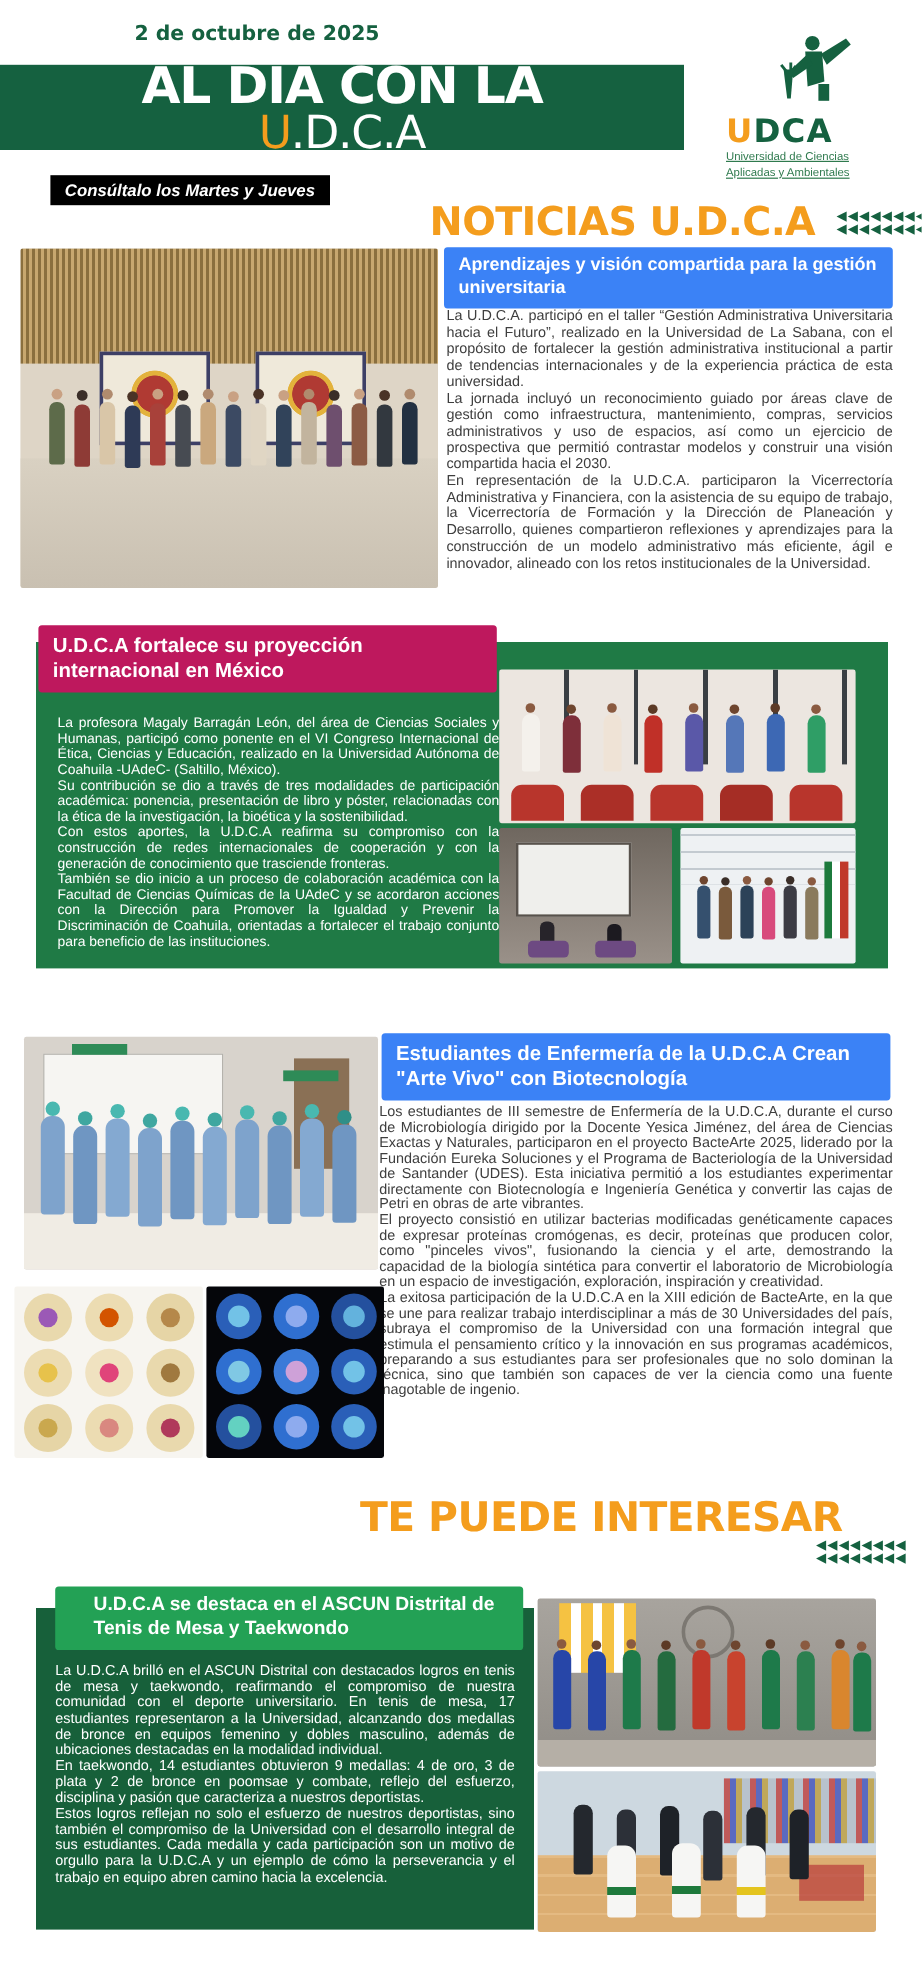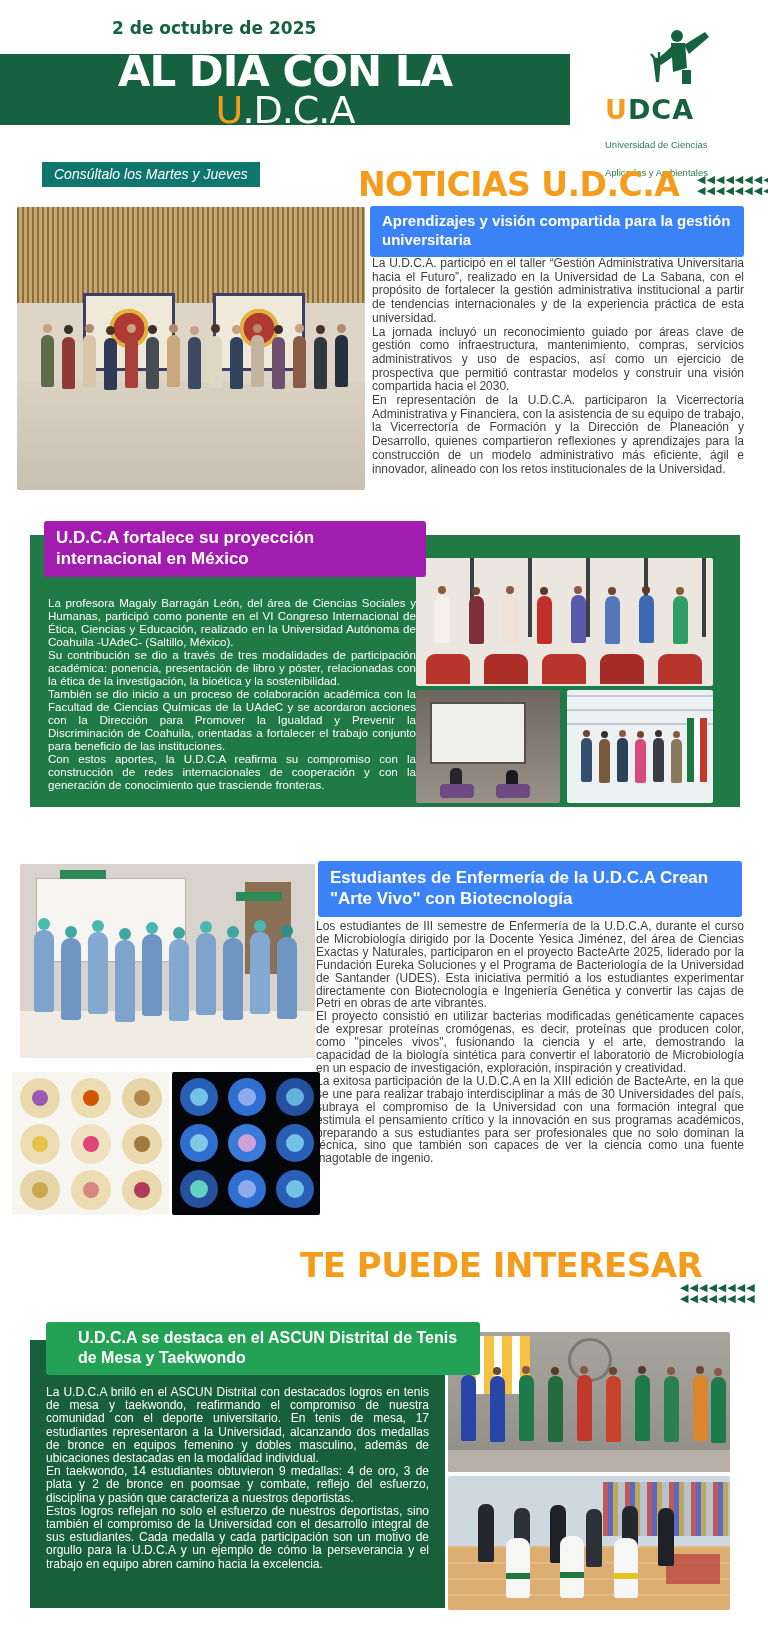--- a/index.html
+++ b/index.html
@@ -11,44 +11,44 @@
   
   .date { left:112px; top:18px; font-size:17px; font-weight:bold; color:#156140;
           font-family:"DejaVu Sans", sans-serif; }
   .banner { left:0; top:54px; width:570px; height:71px; background:#156140;
             display:flex; flex-direction:column; align-items:center; justify-content:center; }
   .banner .l1 { font-family:"DejaVu Sans", sans-serif; font-weight:bold; color:#fff;
                 font-size:42px; line-height:1.0; letter-spacing:-1px; }
   .banner .l2 { font-family:"DejaVu Sans", sans-serif; font-weight:normal; color:#fff;
                 font-size:38px; line-height:1.0; letter-spacing:-1px; margin-top:-2px; }
   .orange { color:#f49d1d; }
-  .badge { left:42px; top:162px; background:#0f766e; color:#fff; font-weight:normal;
+  .badge { left:42px; top:146px; background:#000000; color:#fff; font-weight:bold;
            font-style:italic; font-size:14px; padding:4px 12px 5px; }
   .logo { left:605px; top:28px; width:135px; text-align:left; }
   .logo .acr { font-family:"DejaVu Sans", sans-serif; font-weight:bold; font-size:27px;
                line-height:1; color:#156140; letter-spacing:1px; }
-  .logo .sub { font-size:9.5px; color:#2f7a4e; line-height:1.25; margin-top:16px; }
+  .logo .sub { font-size:9.5px; color:#2f7a4e; line-height:1.25; margin-top:2px;text-decoration:underline; }
 
   
   .bighead { font-family:"DejaVu Sans", sans-serif; font-weight:bold; color:#f49d1d;
              font-size:33px; letter-spacing:-0.5px; line-height:1; }
   .noticias { left:358px; top:168px; }
   .interesar { left:300px; top:1248px; font-size:34px; }
   .arrows { color:#156140; font-family:"DejaVu Sans", sans-serif; font-size:11px;
             line-height:1.0; letter-spacing:1px; }
   .arrows1 { left:697px; top:174px; }
   .arrows2 { left:680px; top:1282px; }
 
   
   .titlebox { background:#3b82f6; color:#fff; font-weight:bold; border-radius:3px;
               padding:6px 12px 7px; line-height:1.25; z-index:3; }
   .t1 { left:370px; top:206px; width:374px; font-size:15px; }
-  .t2 { left:44px;  top:521px; width:382px; font-size:17px; background:#a21caf; }
+  .t2 { left:32px;  top:521px; width:382px; font-size:17px; background:#be185d; }
   .t3 { left:318px; top:861px; width:424px; font-size:17px; }
-  .t4 { left:46px;  top:1322px; width:434px; font-size:16px; background:#23a155;padding-left:32px; }
+  .t4 { left:46px;  top:1322px; width:390px; font-size:16px; background:#23a155;padding-left:32px; }
 
   
   .bodytext { color:#3e3e3e; text-align:justify; }
   .bodytext p { margin:0; }
   .b1 { left:372px; top:257px; width:372px; font-size:12px; line-height:13.7px; }
   .b3 { left:316px; top:920px; width:428px; font-size:12px; line-height:12.9px; }
 
   .greensec { left:30px; top:535px; width:710px; height:272px; background:#1f7a45; z-index:1; }
   .whitetext { color:#fff; text-align:justify; z-index:2; }
   .whitetext p { margin:0; }
@@ -223,22 +223,22 @@
   <p>La U.D.C.A. participó en el taller “Gestión Administrativa Universitaria hacia el Futuro”, realizado en la Universidad de La Sabana, con el propósito de fortalecer la gestión administrativa institucional a partir de tendencias internacionales y de la experiencia práctica de esta universidad.</p>
   <p>La jornada incluyó un reconocimiento guiado por áreas clave de gestión como infraestructura, mantenimiento, compras, servicios administrativos y uso de espacios, así como un ejercicio de prospectiva que permitió contrastar modelos y construir una visión compartida hacia el 2030.</p>
   <p>En representación de la U.D.C.A. participaron la Vicerrectoría Administrativa y Financiera, con la asistencia de su equipo de trabajo, la Vicerrectoría de Formación y la Dirección de Planeación y Desarrollo, quienes compartieron reflexiones y aprendizajes para la construcción de un modelo administrativo más eficiente, ágil e innovador, alineado con los retos institucionales de la Universidad.</p>
 </div>
 
 <div class="abs greensec"></div>
 <div class="abs titlebox t2">U.D.C.A fortalece su proyección internacional en México</div>
 <div class="abs whitetext b2">
   <p>La profesora Magaly Barragán León, del área de Ciencias Sociales y Humanas, participó como ponente en el VI Congreso Internacional de Ética, Ciencias y Educación, realizado en la Universidad Autónoma de Coahuila -UAdeC- (Saltillo, México).</p>
   <p>Su contribución se dio a través de tres modalidades de participación académica: ponencia, presentación de libro y póster, relacionadas con la ética de la investigación, la bioética y la sostenibilidad.</p>
+  <p>Con estos aportes, la U.D.C.A reafirma su compromiso con la construcción de redes internacionales de cooperación y con la generación de conocimiento que trasciende fronteras.</p>
   <p>También se dio inicio a un proceso de colaboración académica con la Facultad de Ciencias Químicas de la UAdeC y se acordaron acciones con la Dirección para Promover la Igualdad y Prevenir la Discriminación de Coahuila, orientadas a fortalecer el trabajo conjunto para beneficio de las instituciones.</p>
-  <p>Con estos aportes, la U.D.C.A reafirma su compromiso con la construcción de redes internacionales de cooperación y con la generación de conocimiento que trasciende fronteras.</p>
 </div>
 <div class="abs photo ph2a">
   <i class="frames"></i>
   <i class="heads"></i>
   <i class="people"></i>
   <i class="chairs"></i>
 </div>
 <div class="abs photo ph2b">
   <i class="screen"></i>
   <i class="fig"></i>

